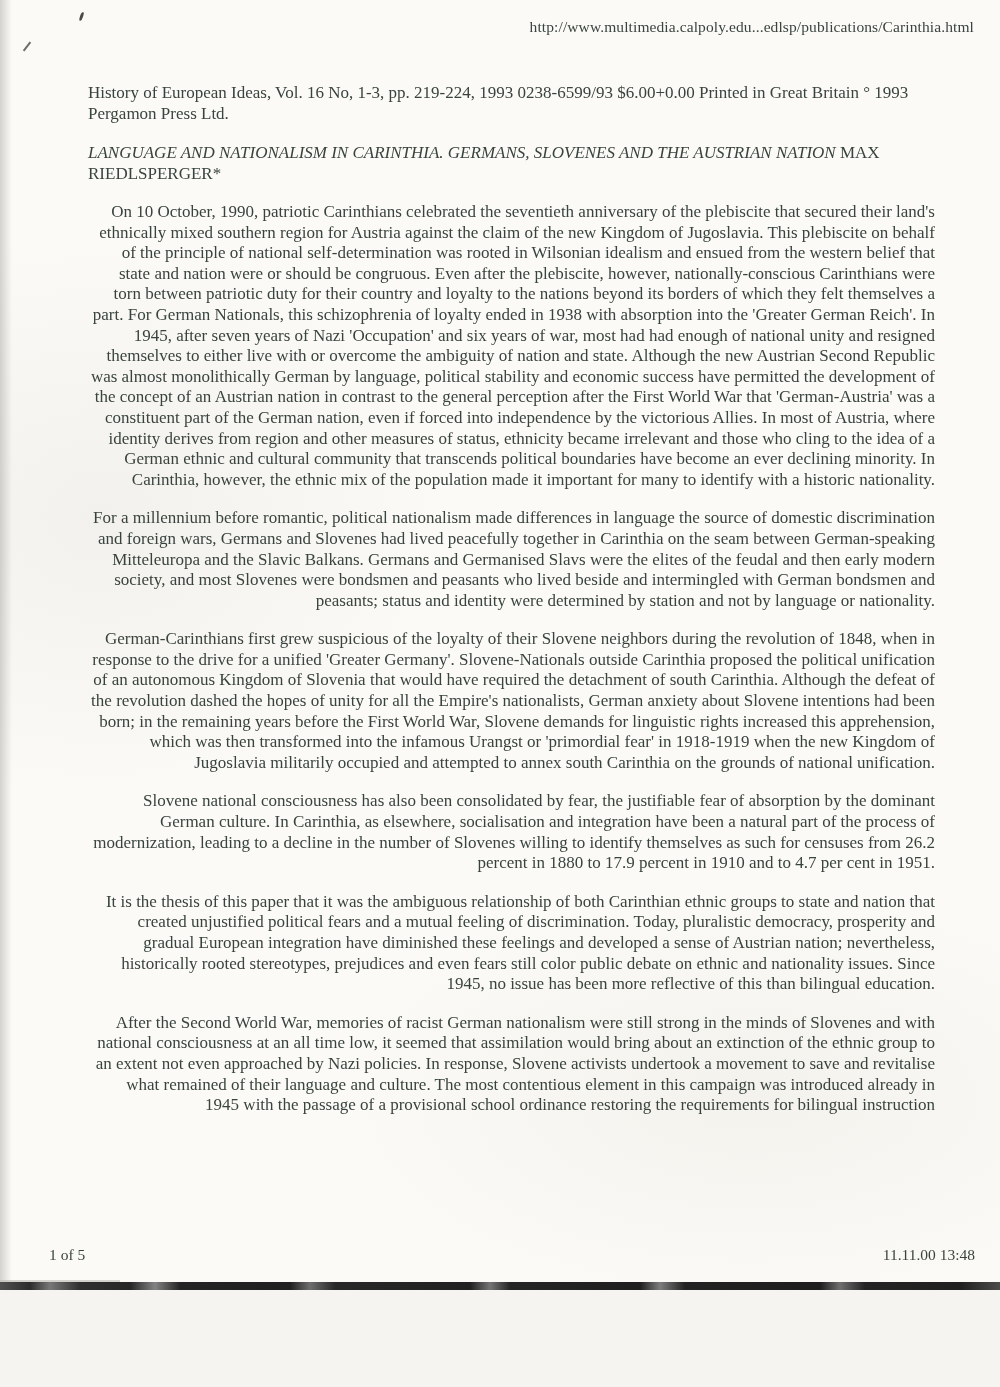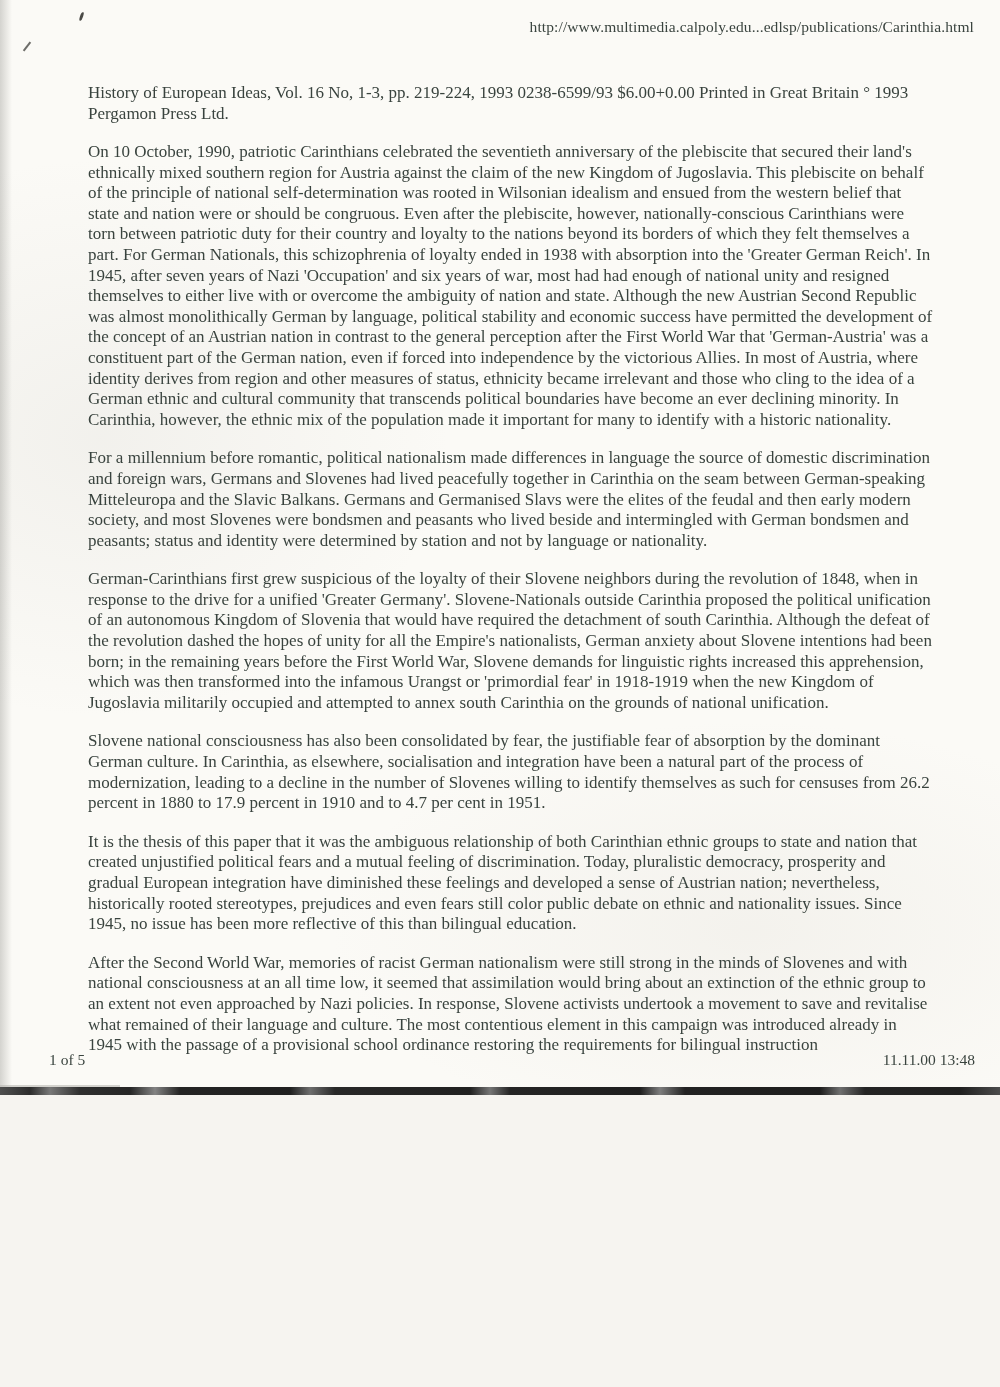--- a/index.html
+++ b/index.html
@@ -6,21 +6,21 @@
     margin: 0;
     padding: 0;
     width: 1000px;
     height: 1387px;
     overflow: hidden;
     background: #f6f4f0;
   }
   .page {
     position: relative;
     width: 1000px;
-    height: 1095px;
+    height: 1290px;
     background:
       radial-gradient(ellipse 600px 300px at 75% 85%, rgba(210,205,195,0.18), rgba(210,205,195,0) 70%),
       radial-gradient(ellipse 500px 400px at 10% 40%, rgba(190,188,182,0.15), rgba(190,188,182,0) 70%),
       #fbfaf6;
     font-family: "Liberation Serif", "DejaVu Serif", serif;
     color: #39433e;
   }
   
   .page::before {
     content: "";
@@ -61,21 +61,21 @@
   .article-title {
     margin: 19px 0 0 0;
     font-size: 17px;
     line-height: 20.5px;
   }
   .article-title .it { font-style: italic; }
   p.body-par {
     margin: 18px 0 0 0;
     font-size: 17px;
     line-height: 20.6px;
-    text-align: left;
+    text-align: right;
   }
   p.body-par .it { }
   .footer {
     position: absolute;
     left: 49px;
     right: 25px;
     bottom: 26px;
     display: flex;
     justify-content: space-between;
     font-size: 15.5px;
@@ -110,20 +110,21 @@
 
   <div class="speck speck1"></div>
   <div class="speck speck2"></div>
 
   <div class="header-url">http://www.multimedia.calpoly.edu...edlsp/publications/Carinthia.html</div>
 
   <div class="content">
 
     <p class="citation">History of European Ideas, Vol. 16 No, 1-3, pp. 219-224, 1993 0238-6599/93 $6.00+0.00 Printed in Great Britain ° 1993 Pergamon Press Ltd.</p>
 
+    <p class="article-title"><span class="it">LANGUAGE AND NATIONALISM IN CARINTHIA. GERMANS, SLOVENES AND THE AUSTRIAN NATION</span><span> MAX RIEDLSPERGER*</span></p>
 
     <p class="body-par">On 10 October, 1990, patriotic Carinthians celebrated the seventieth anniversary of the plebiscite that secured their land's ethnically mixed southern region for Austria against the claim of the new Kingdom of Jugoslavia. This plebiscite on behalf of the principle of national self-determination was rooted in Wilsonian idealism and ensued from the western belief that state and nation were or should be congruous. Even after the plebiscite, however, nationally-conscious Carinthians were torn between patriotic duty for their country and loyalty to the nations beyond its borders of which they felt themselves a part. For German Nationals, this schizophrenia of loyalty ended in 1938 with absorption into the 'Greater German Reich'. In 1945, after seven years of Nazi 'Occupation' and six years of war, most had had enough of national unity and resigned themselves to either live with or overcome the ambiguity of nation and state. Although the new Austrian Second Republic was almost monolithically German by language, political stability and economic success have permitted the development of the concept of an Austrian nation in contrast to the general perception after the First World War that 'German-Austria' was a constituent part of the German nation, even if forced into independence by the victorious Allies. In most of Austria, where identity derives from region and other measures of status, ethnicity became irrelevant and those who cling to the idea of a German ethnic and cultural community that transcends political boundaries have become an ever declining minority. In Carinthia, however, the ethnic mix of the population made it important for many to identify with a historic nationality.</p>
 
     <p class="body-par">For a millennium before romantic, political nationalism made differences in language the source of domestic discrimination and foreign wars, Germans and Slovenes had lived peacefully together in Carinthia on the seam between German-speaking Mitteleuropa and the Slavic Balkans. Germans and Germanised Slavs were the elites of the feudal and then early modern society, and most Slovenes were bondsmen and peasants who lived beside and intermingled with German bondsmen and peasants; status and identity were determined by station and not by language or nationality.</p>
 
     <p class="body-par"><span>German-Carinthians first grew suspicious of the loyalty of their Slovene neighbors during the revolution of 1848, when in response to the drive for a unified 'Greater Germany'. Slovene-Nationals outside Carinthia proposed the political unification of an autonomous Kingdom of Slovenia that would have required the detachment of south Carinthia. Although the defeat of the revolution dashed the hopes of unity for all the Empire's nationalists, German anxiety about Slovene intentions had been born; in the remaining years before the First World War, Slovene demands for linguistic rights increased this apprehension, which was then transformed into the infamous </span><span class="it">Urangst</span><span> or 'primordial fear' in 1918-1919 when the new Kingdom of Jugoslavia militarily occupied and attempted to annex south Carinthia on the grounds of national unification.</span></p>
 
     <p class="body-par">Slovene national consciousness has also been consolidated by fear, the justifiable fear of absorption by the dominant German culture. In Carinthia, as elsewhere, socialisation and integration have been a natural part of the process of modernization, leading to a decline in the number of Slovenes willing to identify themselves as such for censuses from 26.2 percent in 1880 to 17.9 percent in 1910 and to 4.7 per cent in 1951.</p>
 
     <p class="body-par">It is the thesis of this paper that it was the ambiguous relationship of both Carinthian ethnic groups to state and nation that created unjustified political fears and a mutual feeling of discrimination. Today, pluralistic democracy, prosperity and gradual European integration have diminished these feelings and developed a sense of Austrian nation; nevertheless, historically rooted stereotypes, prejudices and even fears still color public debate on ethnic and nationality issues. Since 1945, no issue has been more reflective of this than bilingual education.</p>

